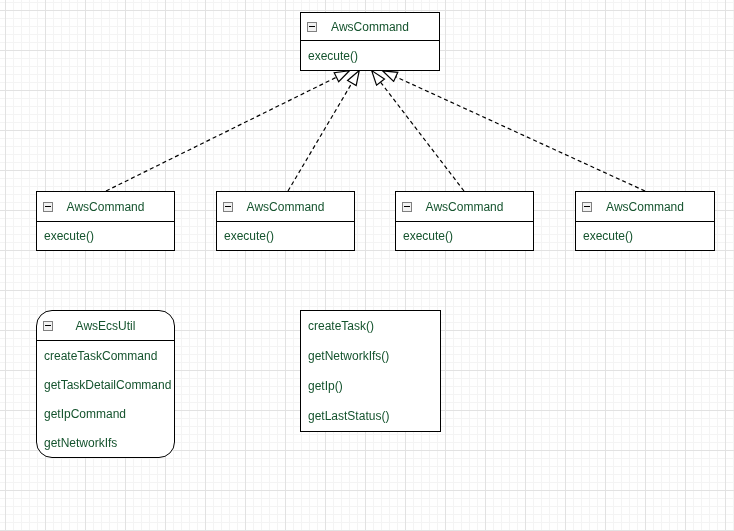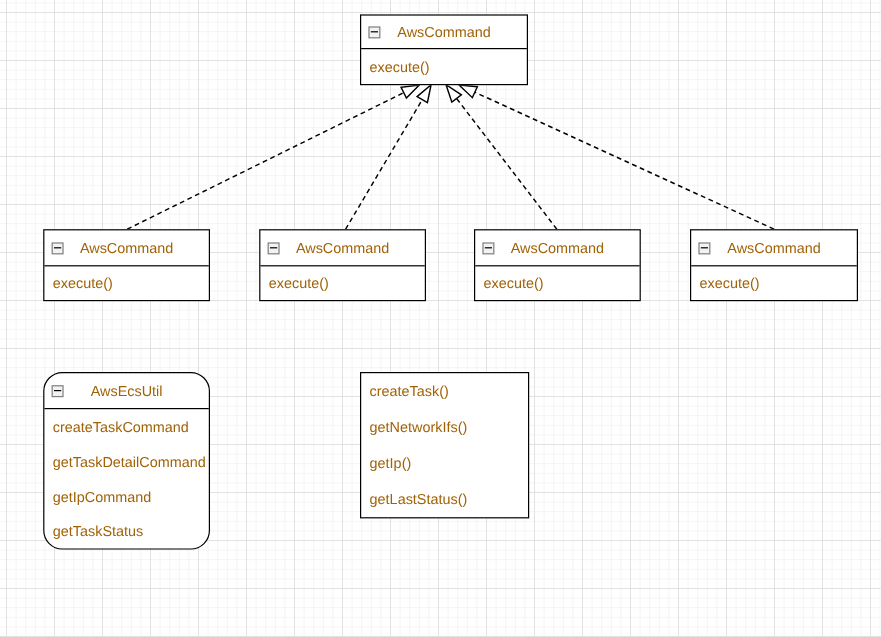--- a/index.html
+++ b/index.html
@@ -16,21 +16,21 @@
       linear-gradient(90deg, #e2e2e2 1px, transparent 1px),
       linear-gradient(#f4f4f4 1px, transparent 1px),
       linear-gradient(90deg, #f4f4f4 1px, transparent 1px);
     background-size:40px 40px,40px 40px,8px 8px,8px 8px;
     background-position:5px 10px,5px 10px,5px 2px,5px 2px;
   }
   svg.connectors{position:absolute;left:0;top:0;z-index:1;}
   .uml-class{
     position:absolute;z-index:2;box-sizing:border-box;
     background:#ffffff;border:1px solid #000000;
-    font-size:12px;color:#a16207;
+    font-size:12px;color:#14532d;
   }
   .uml-header{
     position:relative;border-bottom:1px solid #000000;
     display:flex;align-items:center;justify-content:center;
   }
   .uml-title{white-space:nowrap;}
   .collapse{
     position:absolute;left:6px;top:50%;transform:translateY(-50%);
     width:10px;height:10px;box-sizing:border-box;
     border:1px solid #808080;background:#f2f2f2;
@@ -128,21 +128,21 @@
 
   <div class="uml-class box-ecs">
     <div class="uml-header">
       <span class="collapse"></span>
       <span class="uml-title">AwsEcsUtil</span>
     </div>
     <div class="uml-methods">
       <div class="uml-method">createTaskCommand</div>
       <div class="uml-method">getTaskDetailCommand</div>
       <div class="uml-method">getIpCommand</div>
-      <div class="uml-method">getTaskStatus</div>
+      <div class="uml-method">getNetworkIfs</div>
     </div>
   </div>
 
   <div class="uml-class box-cli">
     <div class="uml-methods">
       <div class="uml-method">createTask()</div>
       <div class="uml-method">getNetworkIfs()</div>
       <div class="uml-method">getIp()</div>
       <div class="uml-method">getLastStatus()</div>
     </div>

